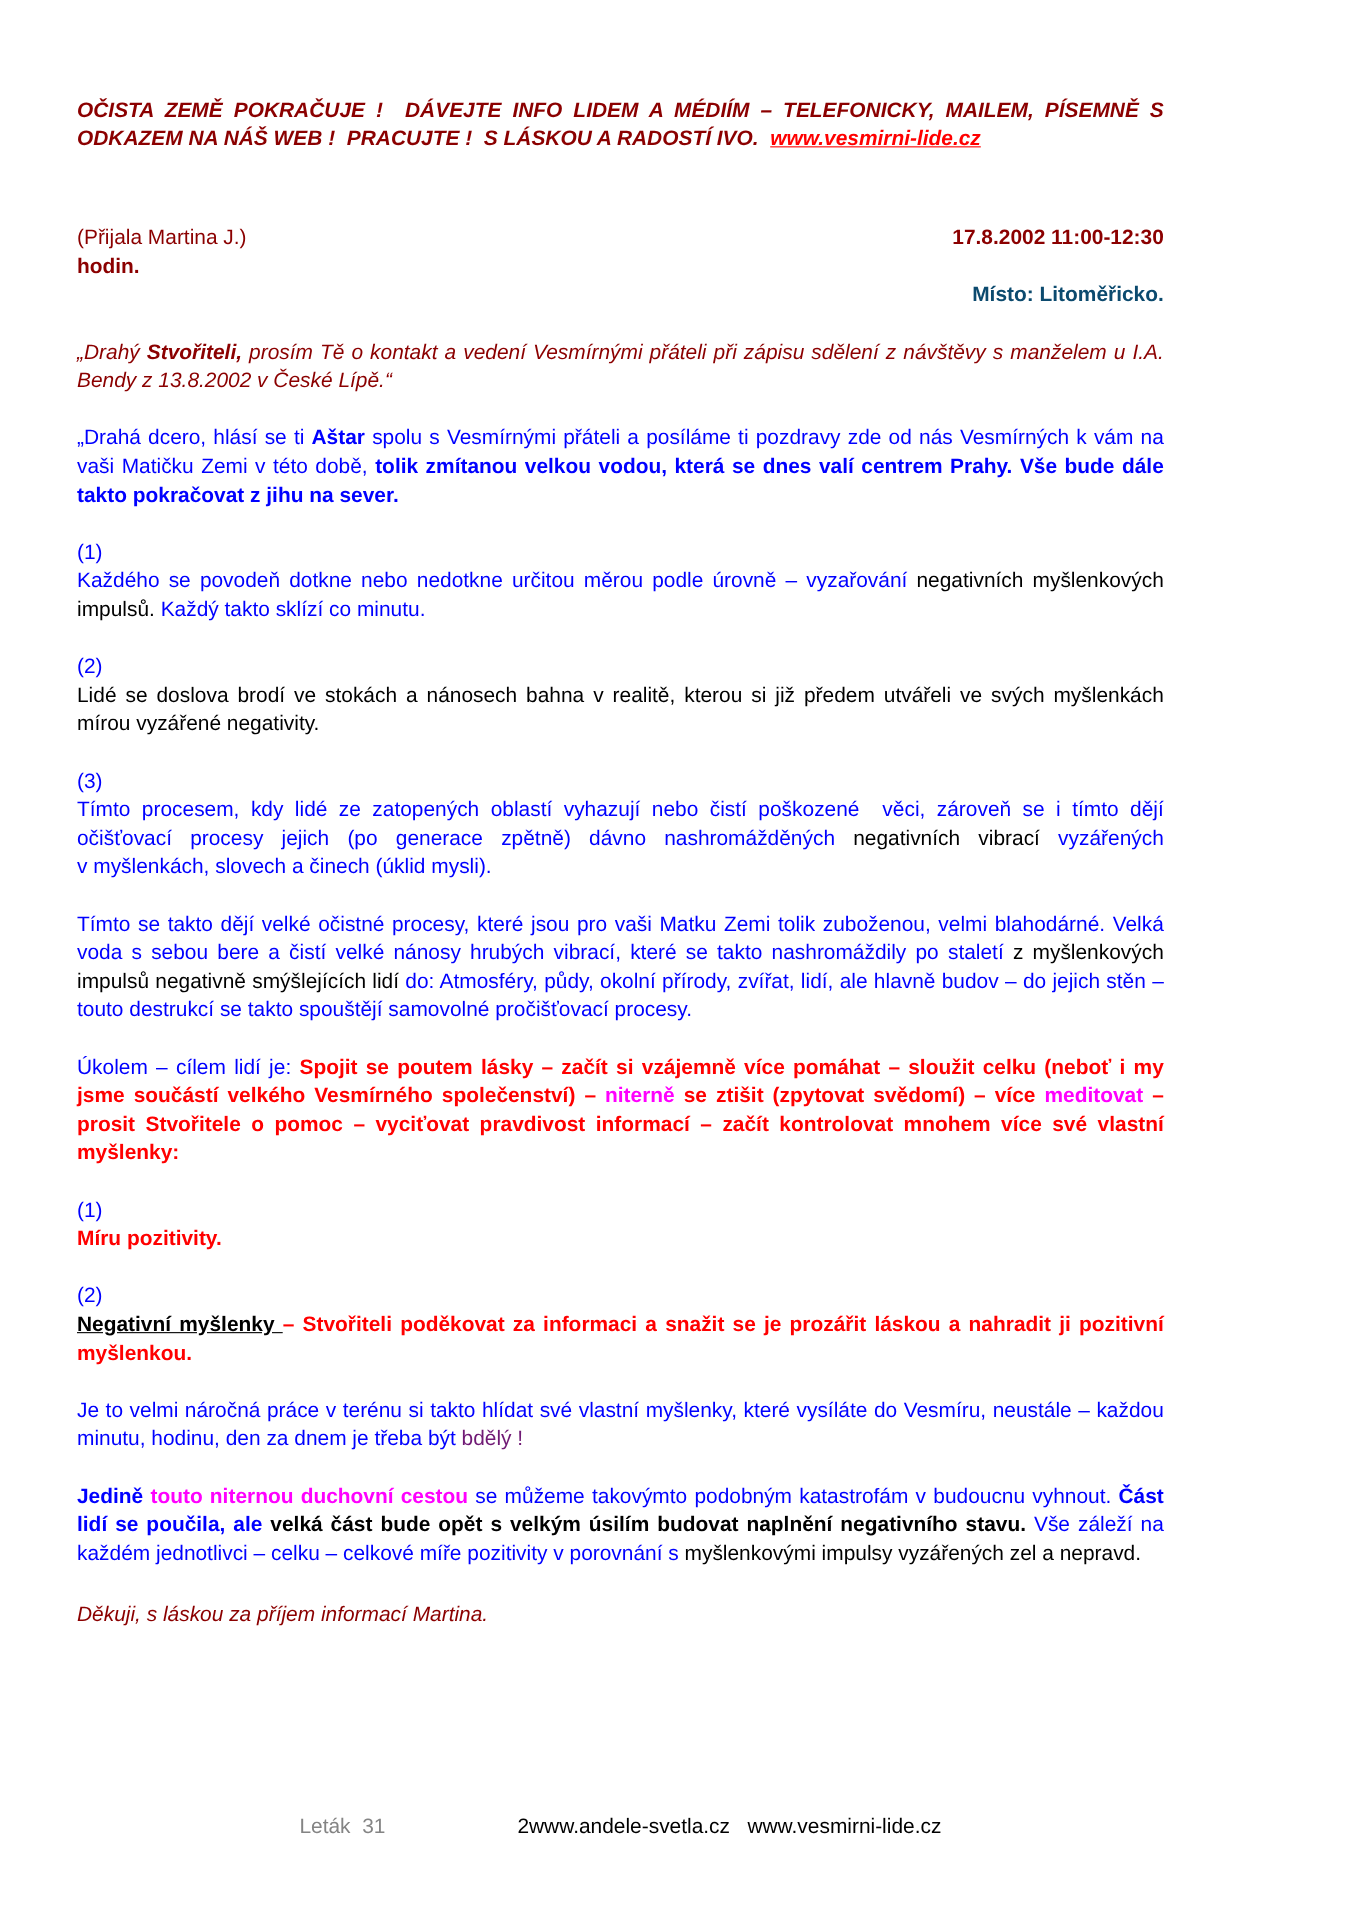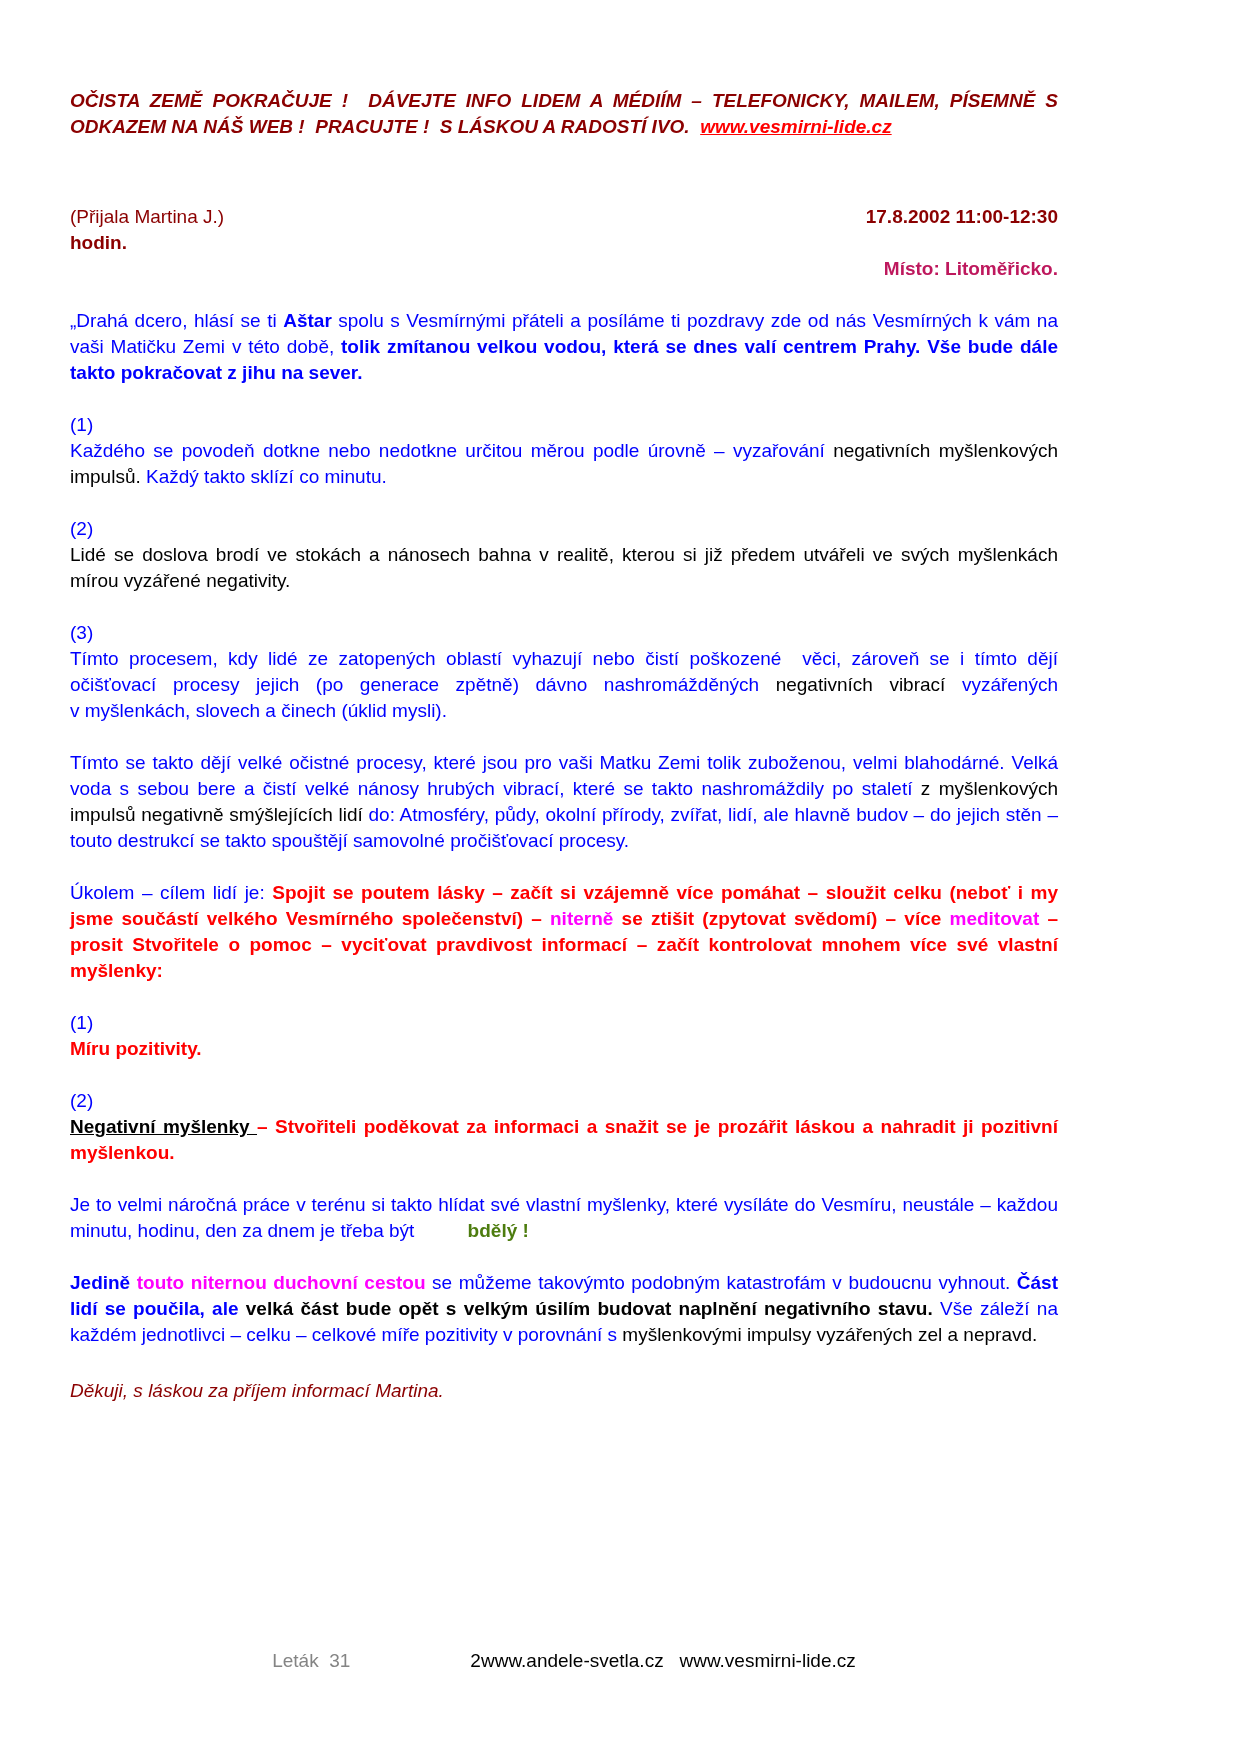--- a/index.html
+++ b/index.html
@@ -69,32 +69,33 @@
   <div class="doc">
 
     <p class="header-notice"><span style="color: rgb(139, 0, 0); font-weight: 700; font-style: italic;">OČISTA ZEMĚ POKRAČUJE !&nbsp; DÁVEJTE INFO LIDEM A MÉDIÍM – TELEFONICKY, MAILEM, PÍSEMNĚ S ODKAZEM NA NÁŠ WEB !&nbsp; PRACUJTE !&nbsp; S LÁSKOU A RADOSTÍ IVO.&nbsp; </span><span style="color: rgb(255, 0, 0); font-weight: 700; font-style: italic; text-decoration: underline;">www.vesmirni-lide.cz</span></p>
 
     <div class="title-block">
       <div class="title-line1" style="color:#8b0000;">
         <span class="received">(Přijala Martina J.)</span>
         <span>17.8.2002 11:00-12:30</span>
       </div>
       <div style="color:#8b0000; font-weight:700;">hodin.</div>
-      <div class="title-place" style="color:#be185d;">Místo: Litoměřicko.</div>
+      <div class="title-place" style="color:#0c4a6e;">Místo: Litoměřicko.</div>
     </div>
 
+    <p><span style="color: rgb(139, 0, 0); font-style: italic;">„Drahý </span><span style="color: rgb(139, 0, 0); font-weight: 700; font-style: italic;">Stvořiteli,</span><span style="color: rgb(139, 0, 0); font-style: italic;"> prosím Tě o kontakt a vedení Vesmírnými přáteli při zápisu sdělení z&nbsp;návštěvy s manželem u I.A. Bendy z 13.8.2002 v České Lípě.“</span></p>
     <p><span style="color: rgb(0, 0, 255);">„Drahá dcero, hlásí se ti </span><span style="color: rgb(0, 0, 255); font-weight: 700;">Aštar</span><span style="color: rgb(0, 0, 255);"> spolu s Vesmírnými přáteli a posíláme ti pozdravy zde od nás Vesmírných k&nbsp;vám na vaši Matičku Zemi v&nbsp;této době, </span><span style="color: rgb(0, 0, 255); font-weight: 700;">tolik zmítanou velkou vodou, která se dnes valí centrem Prahy. Vše bude dále takto pokračovat z&nbsp;jihu na sever.</span></p>
     <p><span style="color: rgb(0, 0, 255);">(1)</span><br><span style="color: rgb(0, 0, 255);">Každého se povodeň dotkne nebo nedotkne určitou měrou podle úrovně – vyzařování </span><span style="color: rgb(0, 0, 0);">negativních myšlenkových impulsů. </span><span style="color: rgb(0, 0, 255);">Každý takto sklízí co minutu.</span></p>
     <p><span style="color: rgb(0, 0, 255);">(2)</span><br><span style="color: rgb(0, 0, 0);">Lidé se doslova brodí ve stokách a nánosech bahna v&nbsp;realitě, kterou si již předem utvářeli ve svých myšlenkách mírou vyzářené negativity.</span></p>
     <p><span style="color: rgb(0, 0, 255);">(3)</span><br><span style="color: rgb(0, 0, 255);">Tímto procesem, kdy lidé ze zatopených oblastí vyhazují nebo čistí poškozené&nbsp; věci, zároveň se i tímto dějí očišťovací procesy jejich (po generace zpětně) dávno nashromážděných </span><span style="color: rgb(0, 0, 0);">negativních vibrací </span><span style="color: rgb(0, 0, 255);">vyzářených v&nbsp;myšlenkách, slovech a činech (úklid mysli).</span></p>
     <p><span style="color: rgb(0, 0, 255);">Tímto se takto dějí velké očistné procesy, které jsou pro vaši Matku Zemi tolik zuboženou, velmi blahodárné. Velká voda s&nbsp;sebou bere a čistí velké nánosy hrubých vibrací, které se takto nashromáždily po staletí </span><span style="color: rgb(0, 0, 0);">z&nbsp;myšlenkových impulsů negativně smýšlejících lidí </span><span style="color: rgb(0, 0, 255);">do: Atmosféry, půdy, okolní přírody, zvířat, lidí, ale hlavně budov – do jejich stěn – touto destrukcí se takto spouštějí samovolné pročišťovací procesy.</span></p>
     <p><span style="color: rgb(0, 0, 255);">Úkolem – cílem lidí je: </span><span style="color: rgb(255, 0, 0); font-weight: 700;">Spojit se poutem lásky – začít si vzájemně více pomáhat – sloužit celku (neboť i my jsme součástí velkého Vesmírného společenství) – </span><span style="color: rgb(255, 0, 255); font-weight: 700;">niterně</span><span style="color: rgb(255, 0, 0); font-weight: 700;"> se ztišit (zpytovat svědomí) – více </span><span style="color: rgb(255, 0, 255); font-weight: 700;">meditovat</span><span style="color: rgb(255, 0, 0); font-weight: 700;"> – prosit Stvořitele o pomoc – vyciťovat pravdivost informací – začít kontrolovat mnohem více své vlastní myšlenky:</span></p>
     <p><span style="color: rgb(0, 0, 255);">(1)</span><br><span style="color: rgb(255, 0, 0); font-weight: 700;">Míru pozitivity.</span></p>
     <p><span style="color: rgb(0, 0, 255);">(2)</span><br><span style="color: rgb(0, 0, 0); font-weight: 700; text-decoration: underline;">Negativní myšlenky </span><span style="color: rgb(255, 0, 0); font-weight: 700;">– Stvořiteli poděkovat za informaci a snažit se je prozářit láskou a nahradit ji pozitivní myšlenkou.</span></p>
-    <p><span style="color: rgb(0, 0, 255);">Je to velmi náročná práce v terénu si takto hlídat své vlastní myšlenky, které vysíláte do Vesmíru, neustále – každou minutu, hodinu, den za dnem je třeba být </span><span style="color: #4d7c0f; font-weight: 700; margin-left: 48px;">bdělý !</span></p>
+    <p><span style="color: rgb(0, 0, 255);">Je to velmi náročná práce v terénu si takto hlídat své vlastní myšlenky, které vysíláte do Vesmíru, neustále – každou minutu, hodinu, den za dnem je třeba být </span><span style="color: #701a75; font-weight: 400;">bdělý !</span></p>
     <p><span style="color: rgb(0, 0, 255); font-weight: 700;">Jedině </span><span style="color: rgb(255, 0, 255); font-weight: 700;">touto niternou duchovní cestou</span><span style="color: rgb(0, 0, 255);"> se můžeme takovýmto podobným katastrofám v&nbsp;budoucnu vyhnout. </span><span style="color: rgb(0, 0, 255); font-weight: 700;">Část lidí se poučila, ale </span><span style="color: rgb(0, 0, 0); font-weight: 700;">velká část bude opět s velkým úsilím budovat naplnění negativního stavu. </span><span style="color: rgb(0, 0, 255);">Vše záleží na každém jednotlivci – celku – celkové míře pozitivity v&nbsp;porovnání s </span><span style="color: rgb(0, 0, 0);">myšlenkovými impulsy vyzářených zel a nepravd.</span></p>
 
     <p class="closing-line"><span style="color: rgb(139, 0, 0); font-style: italic;">Děkuji, s láskou za příjem informací Martina.</span></p>
   </div>
 
   <div class="footer">
     <span style="color:#848484;">Leták&nbsp; 31</span>
     <span class="page-num">2</span>
     <span><span>www.andele-svetla.cz</span><span>&nbsp;&nbsp; www.vesmirni-lide.cz</span></span>
   </div>

